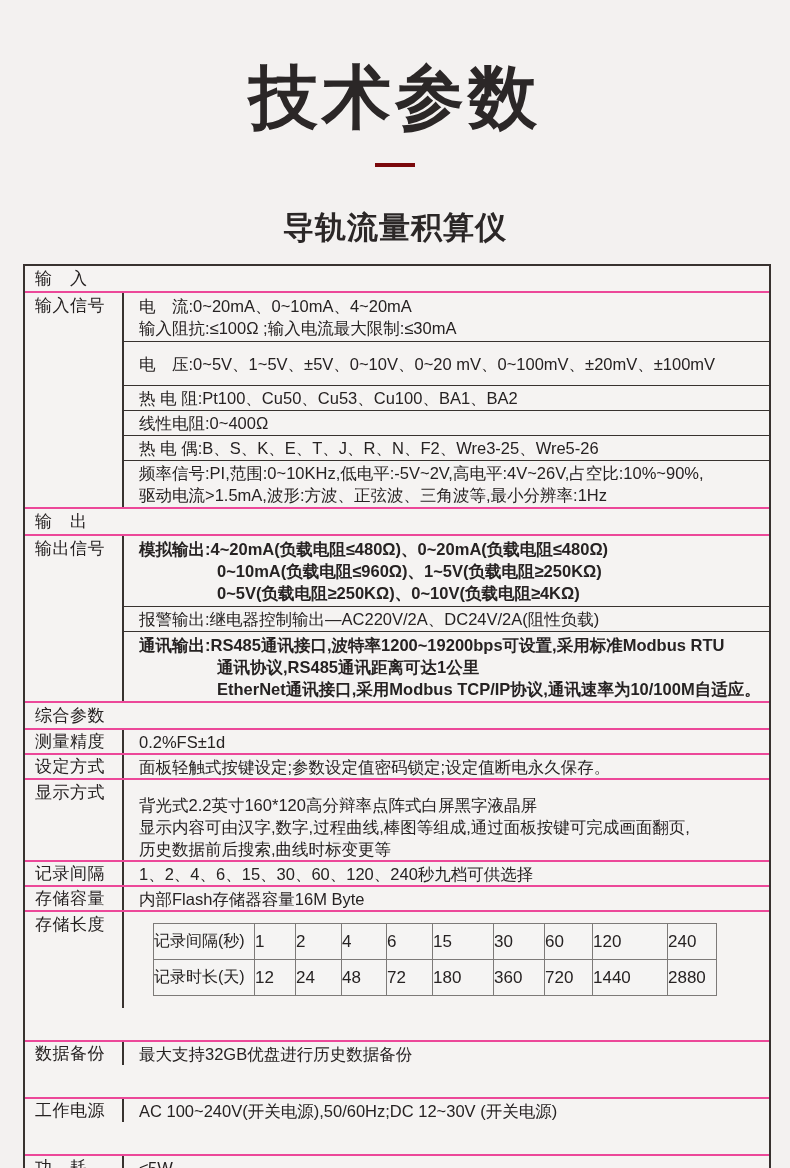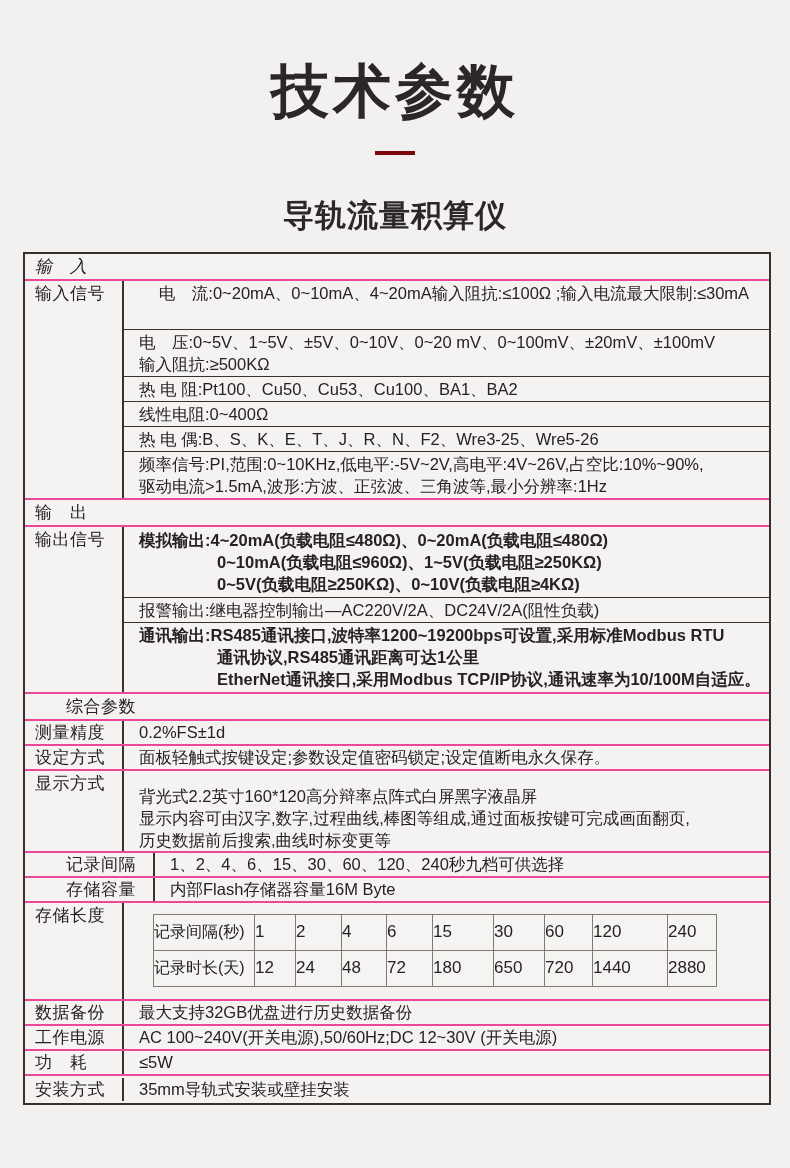--- a/index.html
+++ b/index.html
@@ -6,21 +6,21 @@
   body{
     width:790px;height:1168px;
     background:#f3f1f0;
     color:#262222;
     font-family:"Liberation Sans","DejaVu Sans",sans-serif;
     overflow:hidden;
   }
   .page-title{
     margin:58px 0 0 0;
     text-align:center;
-    font-size:58px;
+    font-size:69px;
     font-weight:900;
     letter-spacing:4px;
     color:#2b2727;
     line-height:1.15;
   }
   .title-divider{
     width:40px;height:4px;
     background:#7a080b;
     margin:26px auto 0 auto;
   }
@@ -39,21 +39,21 @@
     border:2px solid #38322f;
     box-sizing:border-box;
     background:#f5f3f2;
     font-size:16.5px;
   }
   .row{
     display:flex;
     border-top:2px solid #ec4899;
     box-sizing:border-box;
   }
-  .row:first-child{border-top:none;font-style:italic;}
+  .row:first-child{border-top:none;}
   .cell-label{
     width:99px;
     flex:0 0 99px;
     border-right:2px solid #38322f;
     box-sizing:border-box;
     padding:1px 2px 0 10px;
     font-size:17px;
     letter-spacing:0.5px;
   }
   .row.simple{align-items:center;min-height:23px;}
@@ -75,29 +75,29 @@
   .row.group .cell-content{padding:0;}
   .subrow{
     border-top:1px solid #38322f;
     box-sizing:border-box;
     padding:1px 0 1px 15px;
     overflow:hidden;
   }
   .subrow:first-child{border-top:none;}
   .line{line-height:22px;white-space:nowrap;}
   .line.indent{padding-left:78px;}
-  .sr-h48{min-height:48px;display:flex;flex-direction:row;justify-content:center;}
+  .sr-h48{min-height:48px;display:flex;flex-direction:column;justify-content:center;}
   .sr-h44{min-height:44px;display:flex;flex-direction:column;justify-content:center;}
   .sr-h24{min-height:24px;display:flex;flex-direction:column;justify-content:center;}
   .sr-h23{min-height:23px;display:flex;flex-direction:column;justify-content:center;}
   .sr-h70{min-height:70px;display:flex;flex-direction:column;justify-content:center;font-weight:bold;}
   .row.multi3{min-height:70px;}
   .row.multi3 .cell-content{padding-top:14px;}
-  .row.h22{min-height:22px;padding-left:31px;}
-  .row.h25{min-height:25px;}
+  .row.h22{min-height:22px;}
+  .row.h25{min-height:25px;margin-top:32px;}
   .row.h29{min-height:29px;}
   
   .row.nested{min-height:95px;}
   .nt{
     border-collapse:collapse;
     margin:11px 0 12px 14px;
     table-layout:fixed;
     width:563px;
     background:#f5f4f3;
   }
@@ -126,21 +126,20 @@
 
   <div class="row group">
     <div class="cell-label">输入信号</div>
     <div class="cell-content">
       <div class="subrow sr-h48">
         <div class="line">电　流:0~20mA、0~10mA、4~20mA</div>
         <div class="line">输入阻抗:≤100Ω ;输入电流最大限制:≤30mA</div>
       </div>
       <div class="subrow sr-h44">
         <div class="line">电　压:0~5V、1~5V、±5V、0~10V、0~20 mV、0~100mV、±20mV、±100mV</div>
-        <div class="line">输入阻抗:≥500KΩ</div>
       </div>
       <div class="subrow sr-h24">
         <div class="line">热 电 阻:Pt100、Cu50、Cu53、Cu100、BA1、BA2</div>
       </div>
       <div class="subrow sr-h24">
         <div class="line">线性电阻:0~400Ω</div>
       </div>
       <div class="subrow sr-h23">
         <div class="line">热 电 偶:B、S、K、E、T、J、R、N、F2、Wre3-25、Wre5-26</div>
       </div>
@@ -236,21 +235,21 @@
           <td>120</td>
           <td>240</td>
         </tr>
         <tr>
           <td class="nt-head">记录时长(天)</td>
           <td>12</td>
           <td>24</td>
           <td>48</td>
           <td>72</td>
           <td>180</td>
-          <td>650</td>
+          <td>360</td>
           <td>720</td>
           <td>1440</td>
           <td>2880</td>
         </tr>
       </tbody>
         </table>
     </div>
   </div>
 
   <div class="row simple h25">

